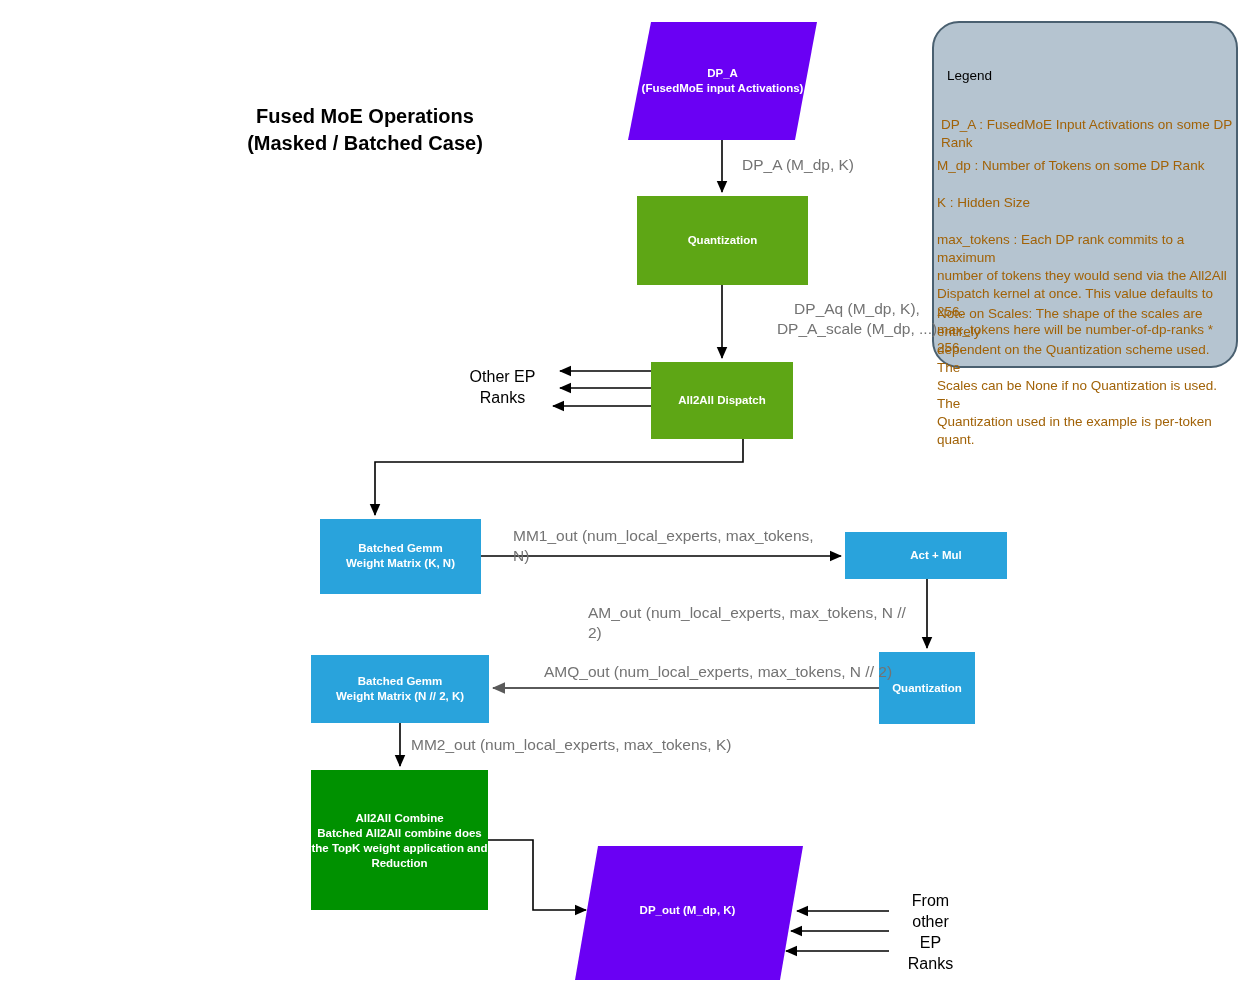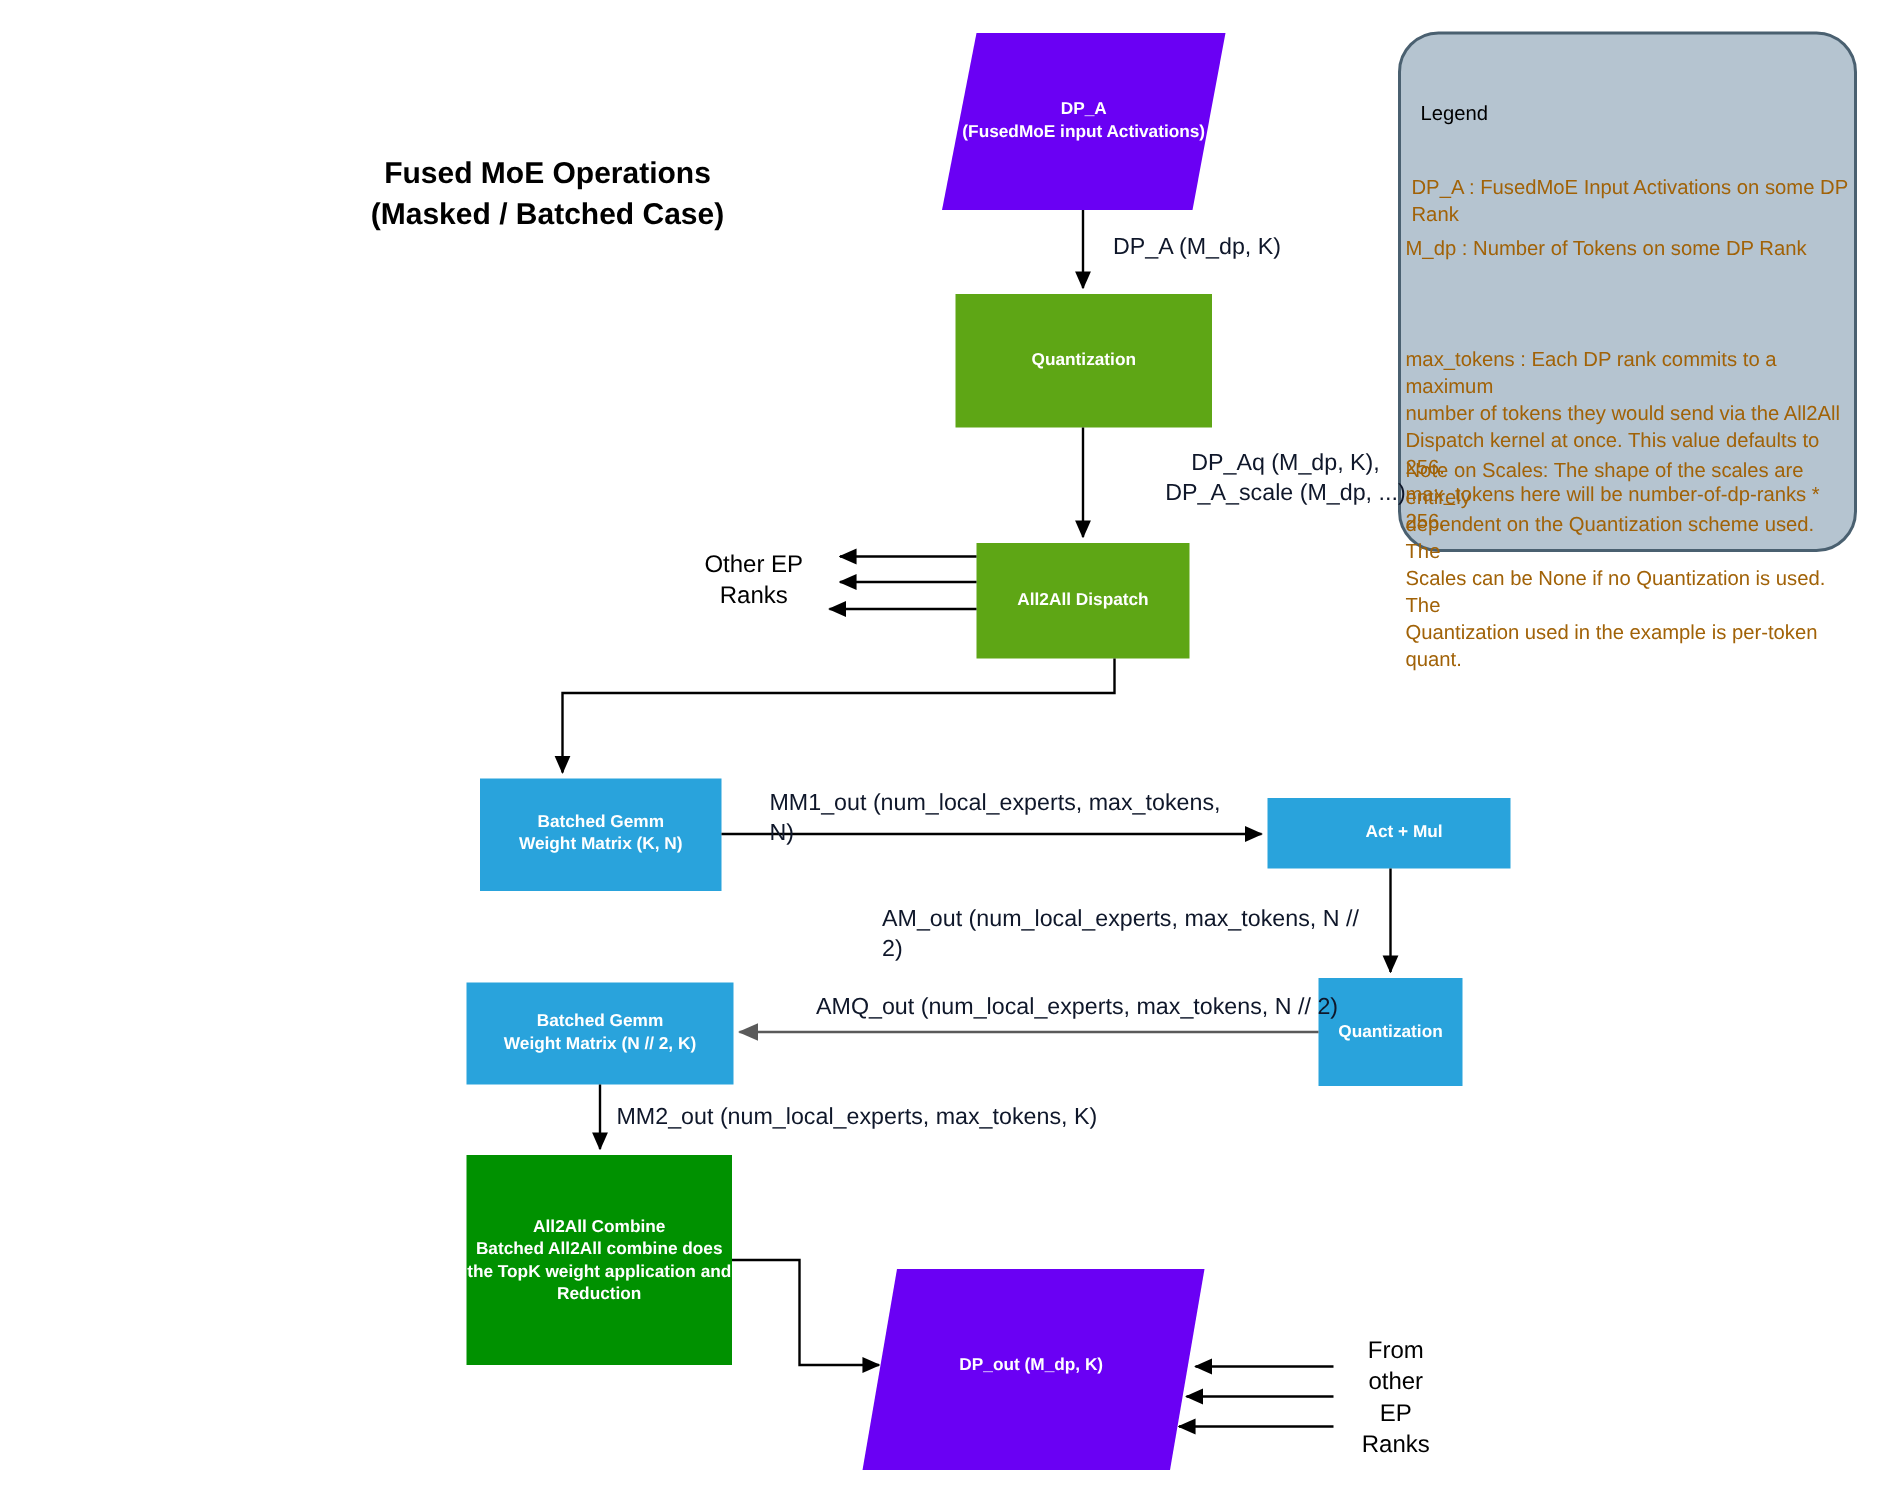--- a/index.html
+++ b/index.html
@@ -29,21 +29,21 @@
     color: #ffffff;
     font-size: 11.5px;
     font-weight: 700;
     line-height: 15px;
     text-align: center;
     white-space: pre-line;
     pointer-events: none;
   }
   .edge-label {
     position: absolute;
-    color: #0f172a;
+    color: #737373;
     font-size: 15.5px;
     line-height: 20px;
     text-align: center;
     white-space: pre-line;
   }
   .diagram-title {
     position: absolute;
     color: #000000;
     font-size: 20px;
     font-weight: 700;
@@ -181,20 +181,21 @@
 other
 EP
 Ranks</div>
 
   <div class="legend-title" style="left:947px; top:67px; width:150px;">Legend</div>
 
   <div class="legend-entry" style="left:941px; top:116px; width:292px;">DP_A : FusedMoE Input Activations on some DP Rank</div>
 
   <div class="legend-entry" style="left:937px; top:157px; width:292px;">M_dp : Number of Tokens on some DP Rank</div>
 
+  <div class="legend-entry" style="left:937px; top:194px; width:292px;">K : Hidden Size</div>
 
   <div class="legend-entry" style="left:937px; top:231px; width:292px;">max_tokens : Each DP rank commits to a maximum
 number of tokens they would send via the All2All
 Dispatch kernel at once. This value defaults to 256.
 max_tokens here will be number-of-dp-ranks * 256.</div>
 
   <div class="legend-entry" style="left:937px; top:305px; width:292px;">Note on Scales: The shape of the scales are entirely
 dependent on the Quantization scheme used. The
 Scales can be None if no Quantization is used. The
 Quantization used in the example is per-token quant.</div>

